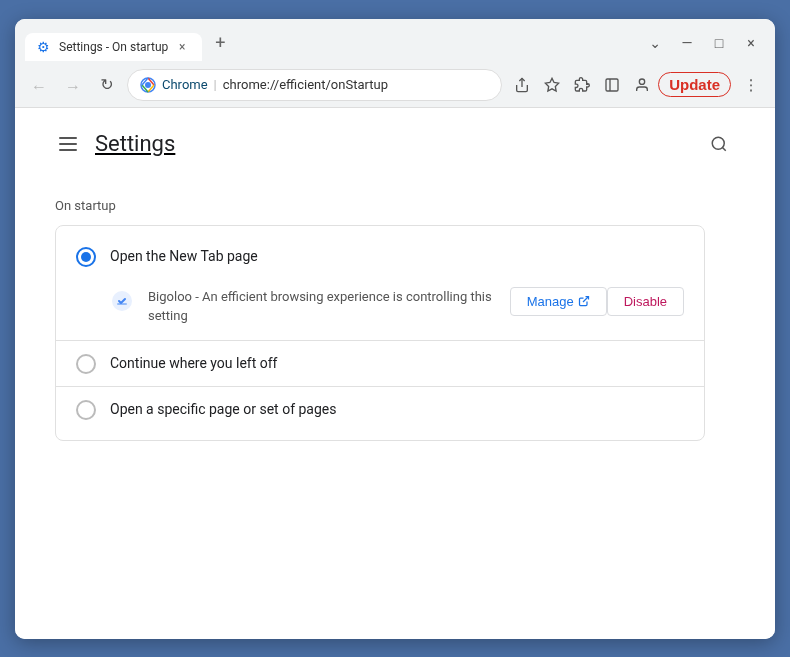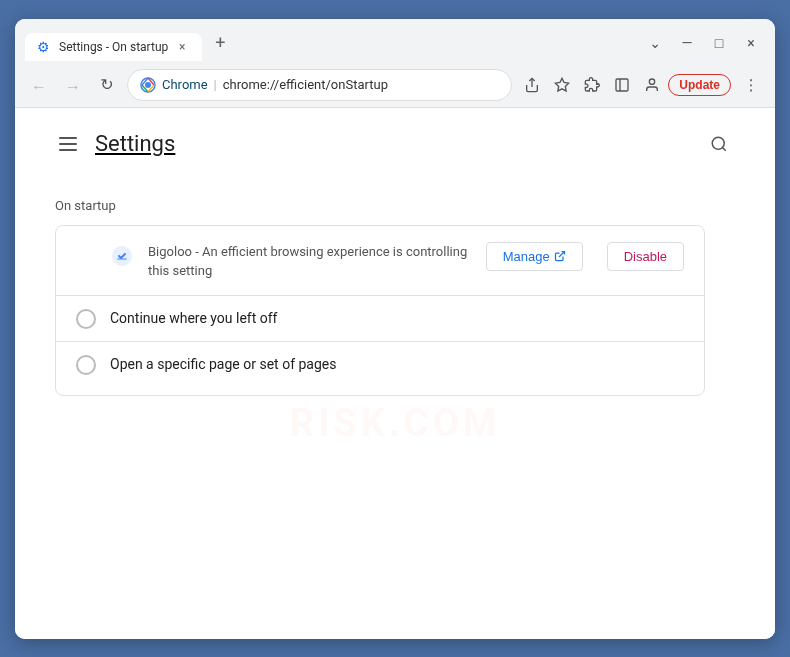--- a/index.html
+++ b/index.html
@@ -164,21 +164,21 @@
       font-size: 15px;
       color: #555;
       cursor: pointer;
     }
     .update-btn {
       background: transparent;
       border: 1.5px solid #d93025;
       color: #d93025;
       border-radius: 14px;
       padding: 3px 10px;
-      font-size: 12px;
+      font-size: 15px;
       font-weight: 600;
       cursor: pointer;
       margin-right: 4px;
     }
 
     
     .page-content {
       flex: 1;
       background: #fff;
       overflow-y: auto;
@@ -297,21 +297,21 @@
       height: 24px;
     }
     .sub-text {
       font-size: 13px;
       color: #555;
       flex: 1;
       line-height: 1.5;
     }
     .sub-actions {
       display: flex;
-      gap: 24px;
+      gap: 0;
       flex-shrink: 0;
     }
     .action-btn {
       padding: 6px 16px;
       border-radius: 4px;
       font-size: 13px;
       cursor: pointer;
       border: 1px solid #dadce0;
       background: #fff;
       color: #1a73e8;
@@ -467,20 +467,26 @@
                 <circle cx="11" cy="11" r="8"></circle>
                 <line x1="21" y1="21" x2="16.65" y2="16.65"></line>
               </svg>
             </div>
           </div>
 
           <div class="section-label">On startup</div>
 
           <div class="options-card">
 
+            <div class="option-row">
+              <div class="radio-outer selected">
+                <div class="radio-inner"></div>
+              </div>
+              <span class="option-label">Open the New Tab page</span>
+            </div>
 
             <div class="sub-row">
               <div class="sub-icon">
                 <svg viewBox="0 0 24 24" fill="none">
                   <circle cx="12" cy="12" r="10" fill="#e8f0fe"></circle>
                   <path d="M9 12l2 2 4-4" stroke="#4285f4" stroke-width="2" stroke-linecap="round" stroke-linejoin="round"></path>
 
                   <rect x="7" y="14" width="10" height="2" rx="1" fill="#4285f4" opacity="0.5"></rect>
                 </svg>
               </div>

